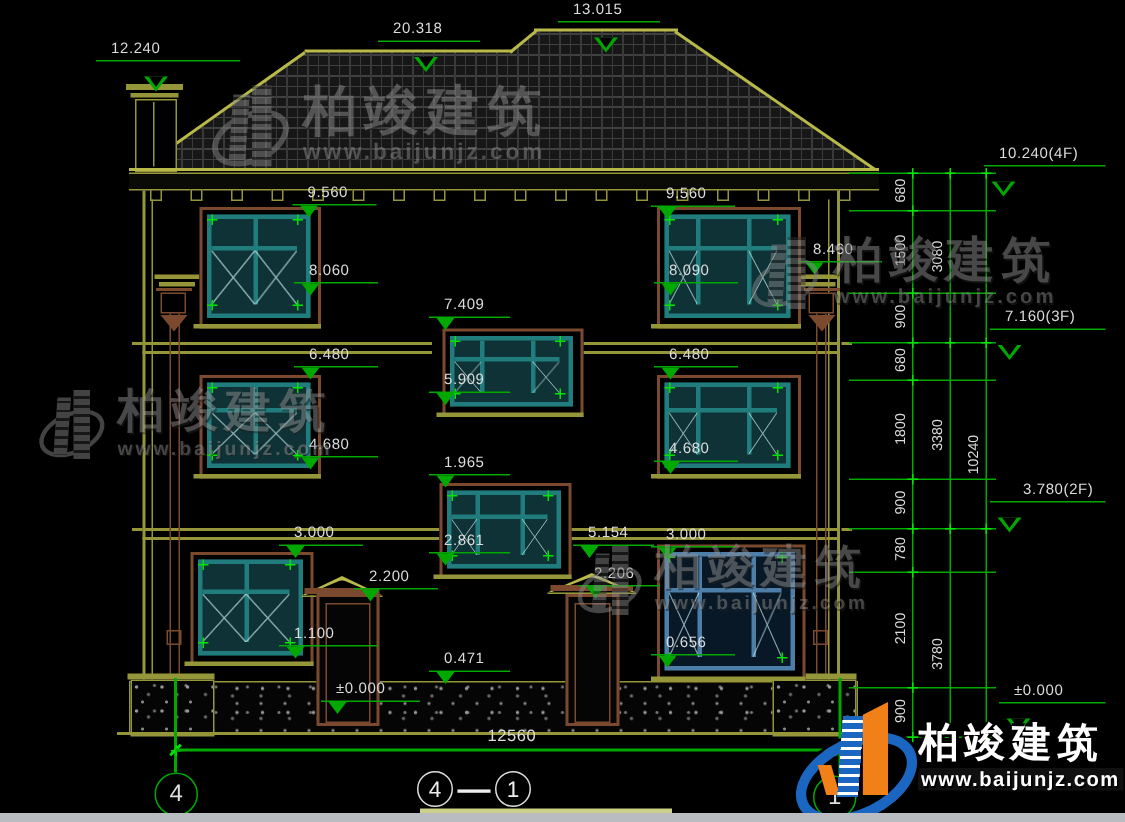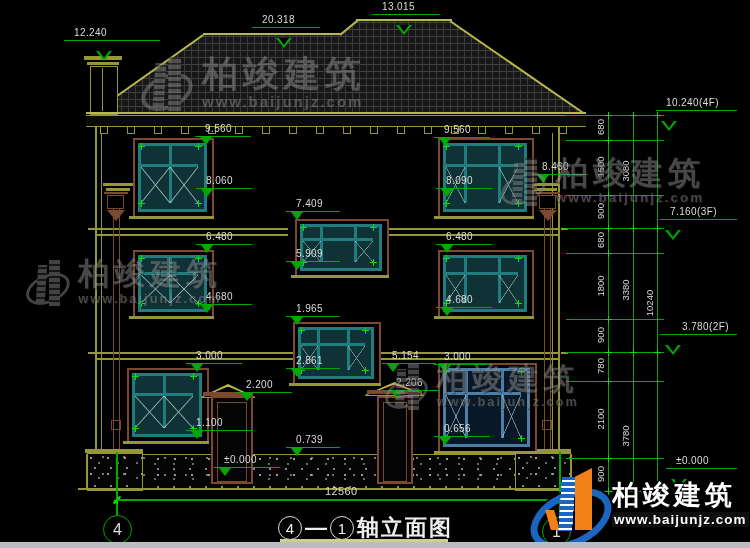--- a/index.html
+++ b/index.html
@@ -347,21 +347,21 @@
       <div class="gline" style="left:236px;top:392px;width:56px;"></div>
       <div class="ctext" style="left:246px;top:380px;">2.200</div>
       <div class="tri" style="left:241px;top:393px;"></div>
       <div class="gline" style="left:186px;top:430px;width:66px;"></div>
       <div class="ctext" style="left:196px;top:418px;">1.100</div>
       <div class="tri" style="left:191px;top:431px;"></div>
       <div class="gline" style="left:214px;top:467px;width:66px;"></div>
       <div class="ctext" style="left:224px;top:455px;">±0.000</div>
       <div class="tri" style="left:219px;top:468px;"></div>
       <div class="gline" style="left:286px;top:447px;width:54px;"></div>
-      <div class="ctext" style="left:296px;top:435px;">0.739</div>
+      <div class="ctext" style="left:296px;top:435px;">0.471</div>
       <div class="tri" style="left:291px;top:448px;"></div>
       <div class="gline" style="left:382px;top:363px;width:54px;"></div>
       <div class="ctext" style="left:392px;top:351px;">5.154</div>
       <div class="tri" style="left:387px;top:364px;"></div>
       <div class="gline" style="left:386px;top:390px;width:54px;"></div>
       <div class="ctext" style="left:396px;top:378px;">2.206</div>
       <div class="tri" style="left:391px;top:391px;"></div>
       <div class="gline" style="left:434px;top:364px;width:56px;"></div>
       <div class="ctext" style="left:444px;top:352px;">3.000</div>
       <div class="tri" style="left:439px;top:365px;"></div>
@@ -475,21 +475,20 @@
       <div class="bubble" style="left:542px;top:517px;">1</div>
     </div>
 
   <div class="gline" style="left:117px;top:499px;width:443px;height:1.5px;"></div>
   <div class="ctext" style="left:325px;top:486px;font-size:11px;">12560</div>
 
   <div class="title-wrap">
     <span class="tcirc">4</span>
     <span class="tname" style="letter-spacing:0;">—</span>
     <span class="tcirc">1</span>
-    <span class="tname">轴立面图</span>
   </div>
   <div class="abs" style="left:280px;top:539px;width:168px;height:2.5px;background:#ccd08a;z-index:4;"></div>
   <div class="abs" style="left:280px;top:543px;width:168px;height:1.5px;background:var(--green);z-index:4;"></div>
 
   <div id="logo-color">
     <div class="mark">
       <div class="ring"></div>
       <div class="owedge"></div>
       <div class="bbar"></div>
       <div class="obar"></div>

